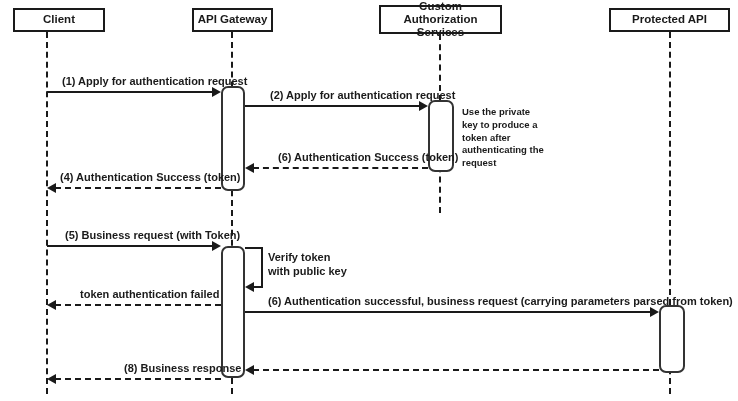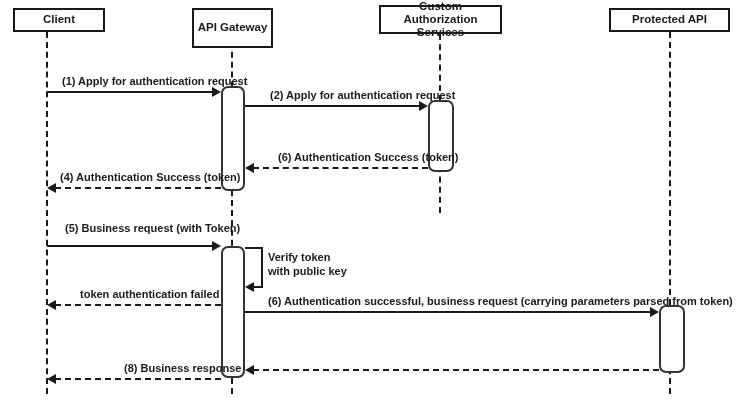--- a/index.html
+++ b/index.html
@@ -87,21 +87,21 @@
 <div id="canvas">
 
   <div class="lifeline" style="left:46px;top:32px;height:362px;"></div>
   <div class="lifeline" style="left:231px;top:32px;height:362px;"></div>
   <div class="lifeline" style="left:439px;top:34px;height:179px;"></div>
   <div class="lifeline" style="left:669px;top:32px;height:362px;"></div>
 
   <div class="actor-box" style="left:13px;top:8px;width:92px;height:24px;">
     <span>Client</span>
   </div>
-  <div class="actor-box" style="left:192px;top:8px;width:81px;height:40px;">
+  <div class="actor-box" style="left:192px;top:8px;width:81px;height:24px;">
     <span>API Gateway</span>
   </div>
   <div class="actor-box" style="left:609px;top:8px;width:121px;height:24px;">
     <span>Protected API</span>
   </div>
   <div class="actor-box" style="left:379px;top:5px;width:123px;height:29px;">
     <span>Custom Authorization Services</span>
   </div>
 
   <div class="activation" style="left:221px;top:86px;width:24px;height:105px;"></div>
@@ -110,32 +110,33 @@
   <div class="activation" style="left:659px;top:305px;width:26px;height:68px;"></div>
 
   <div class="msg-line solid" style="left:47px;top:91px;width:165px;"></div>
   <div class="arrow-right" style="left:212px;top:87px;"></div>
   <div class="msg-label" style="left:62px;top:75px;">(1) Apply for authentication request</div>
 
   <div class="msg-line solid" style="left:245px;top:105px;width:174px;"></div>
   <div class="arrow-right" style="left:419px;top:101px;"></div>
   <div class="msg-label" style="left:270px;top:89px;">(2) Apply for authentication request</div>
 
+  <div class="note-text" style="left:462px;top:106px;width:82px;">Use the private key to produce a token after authenticating the request</div>
 
   <div class="msg-line dashed" style="left:253px;top:167px;width:175px;"></div>
   <div class="arrow-left" style="left:245px;top:163px;"></div>
   <div class="msg-label" style="left:278px;top:151px;">(6) Authentication Success (token)</div>
 
   <div class="msg-line dashed" style="left:55px;top:187px;width:166px;"></div>
   <div class="arrow-left" style="left:47px;top:183px;"></div>
   <div class="msg-label" style="left:60px;top:171px;">(4) Authentication Success (token)</div>
 
   <div class="msg-line solid" style="left:47px;top:245px;width:165px;"></div>
   <div class="arrow-right" style="left:212px;top:241px;"></div>
-  <div class="msg-label" style="left:65px;top:222px;">(5) Business request (with Token)</div>
+  <div class="msg-label" style="left:65px;top:229px;">(5) Business request (with Token)</div>
 
   <div class="msg-line solid" style="left:245px;top:247px;width:18px;"></div>
   <div class="vert-line" style="left:261px;top:247px;height:40px;"></div>
   <div class="msg-line solid" style="left:253px;top:286px;width:10px;"></div>
   <div class="arrow-left" style="left:245px;top:282px;"></div>
   <div class="msg-label wrap" style="left:268px;top:251px;width:80px;">Verify token with public key</div>
 
   <div class="msg-line dashed" style="left:55px;top:304px;width:166px;"></div>
   <div class="arrow-left" style="left:47px;top:300px;"></div>
   <div class="msg-label" style="left:80px;top:288px;">token authentication failed</div>

